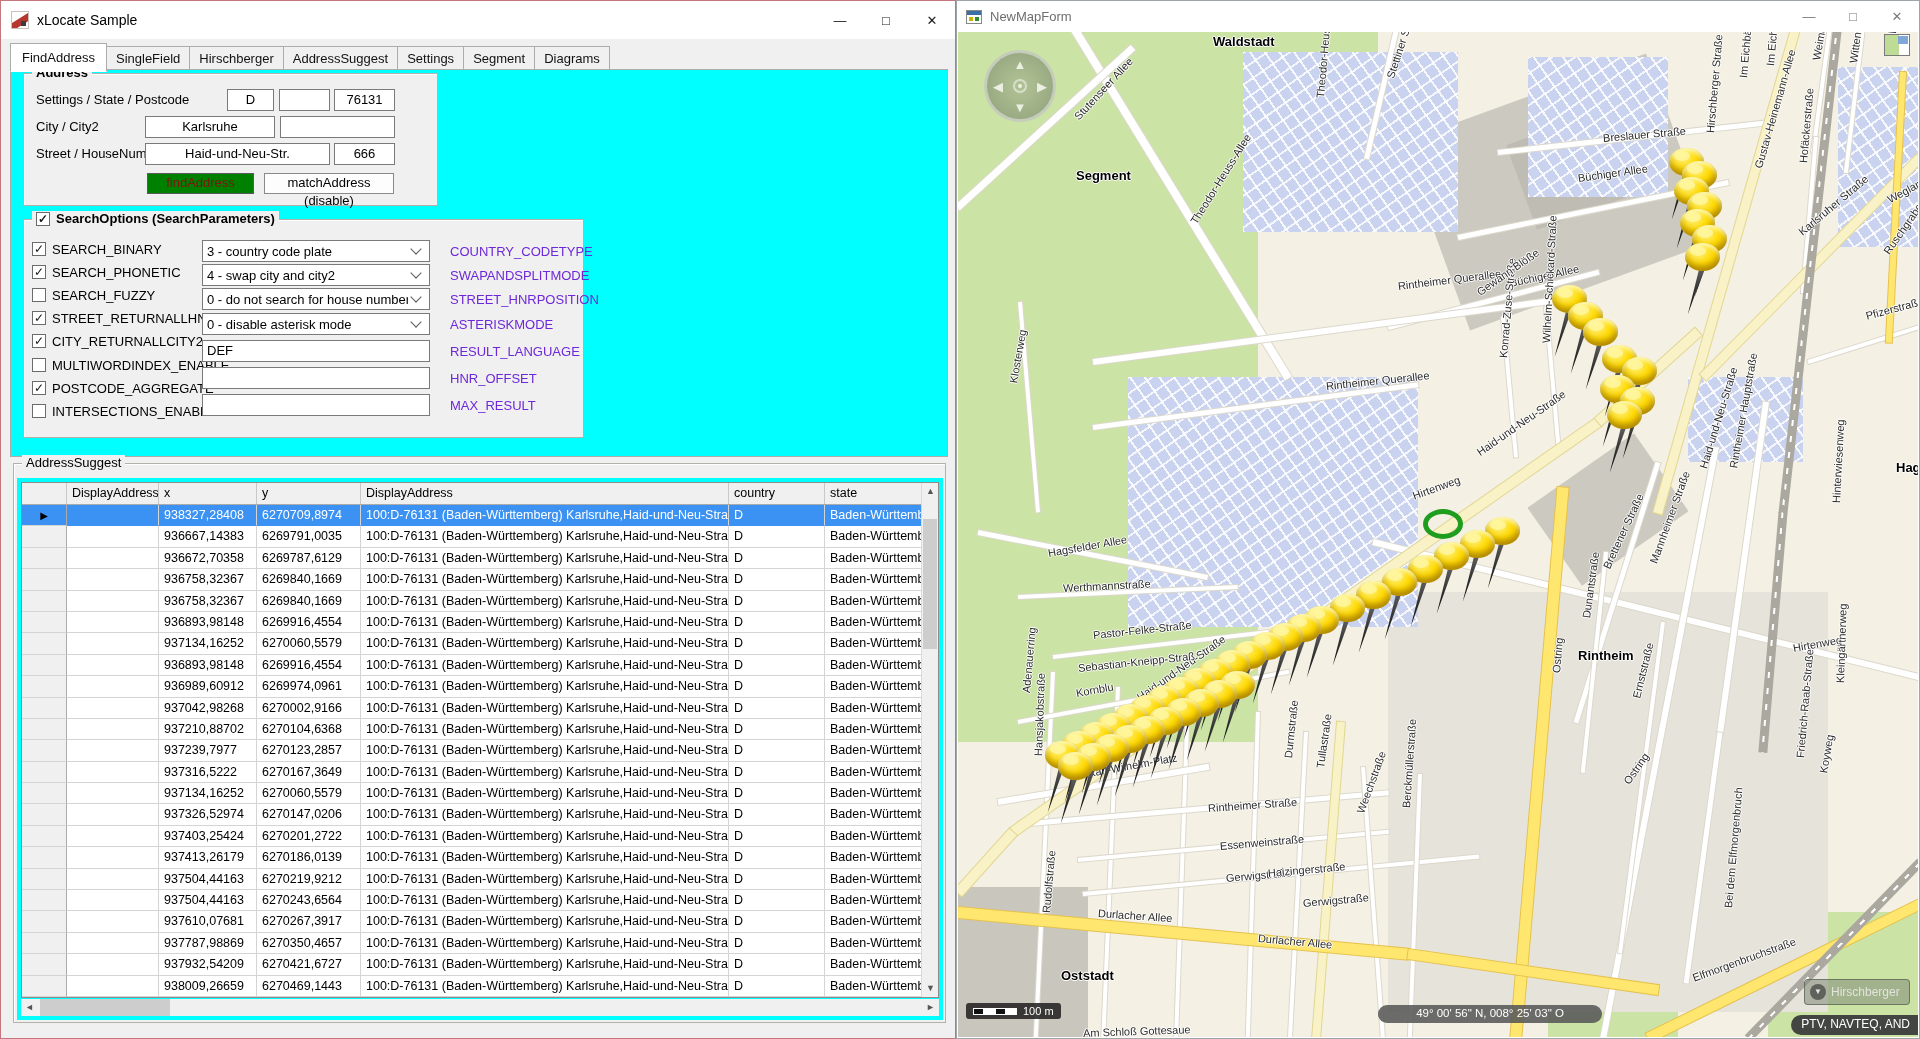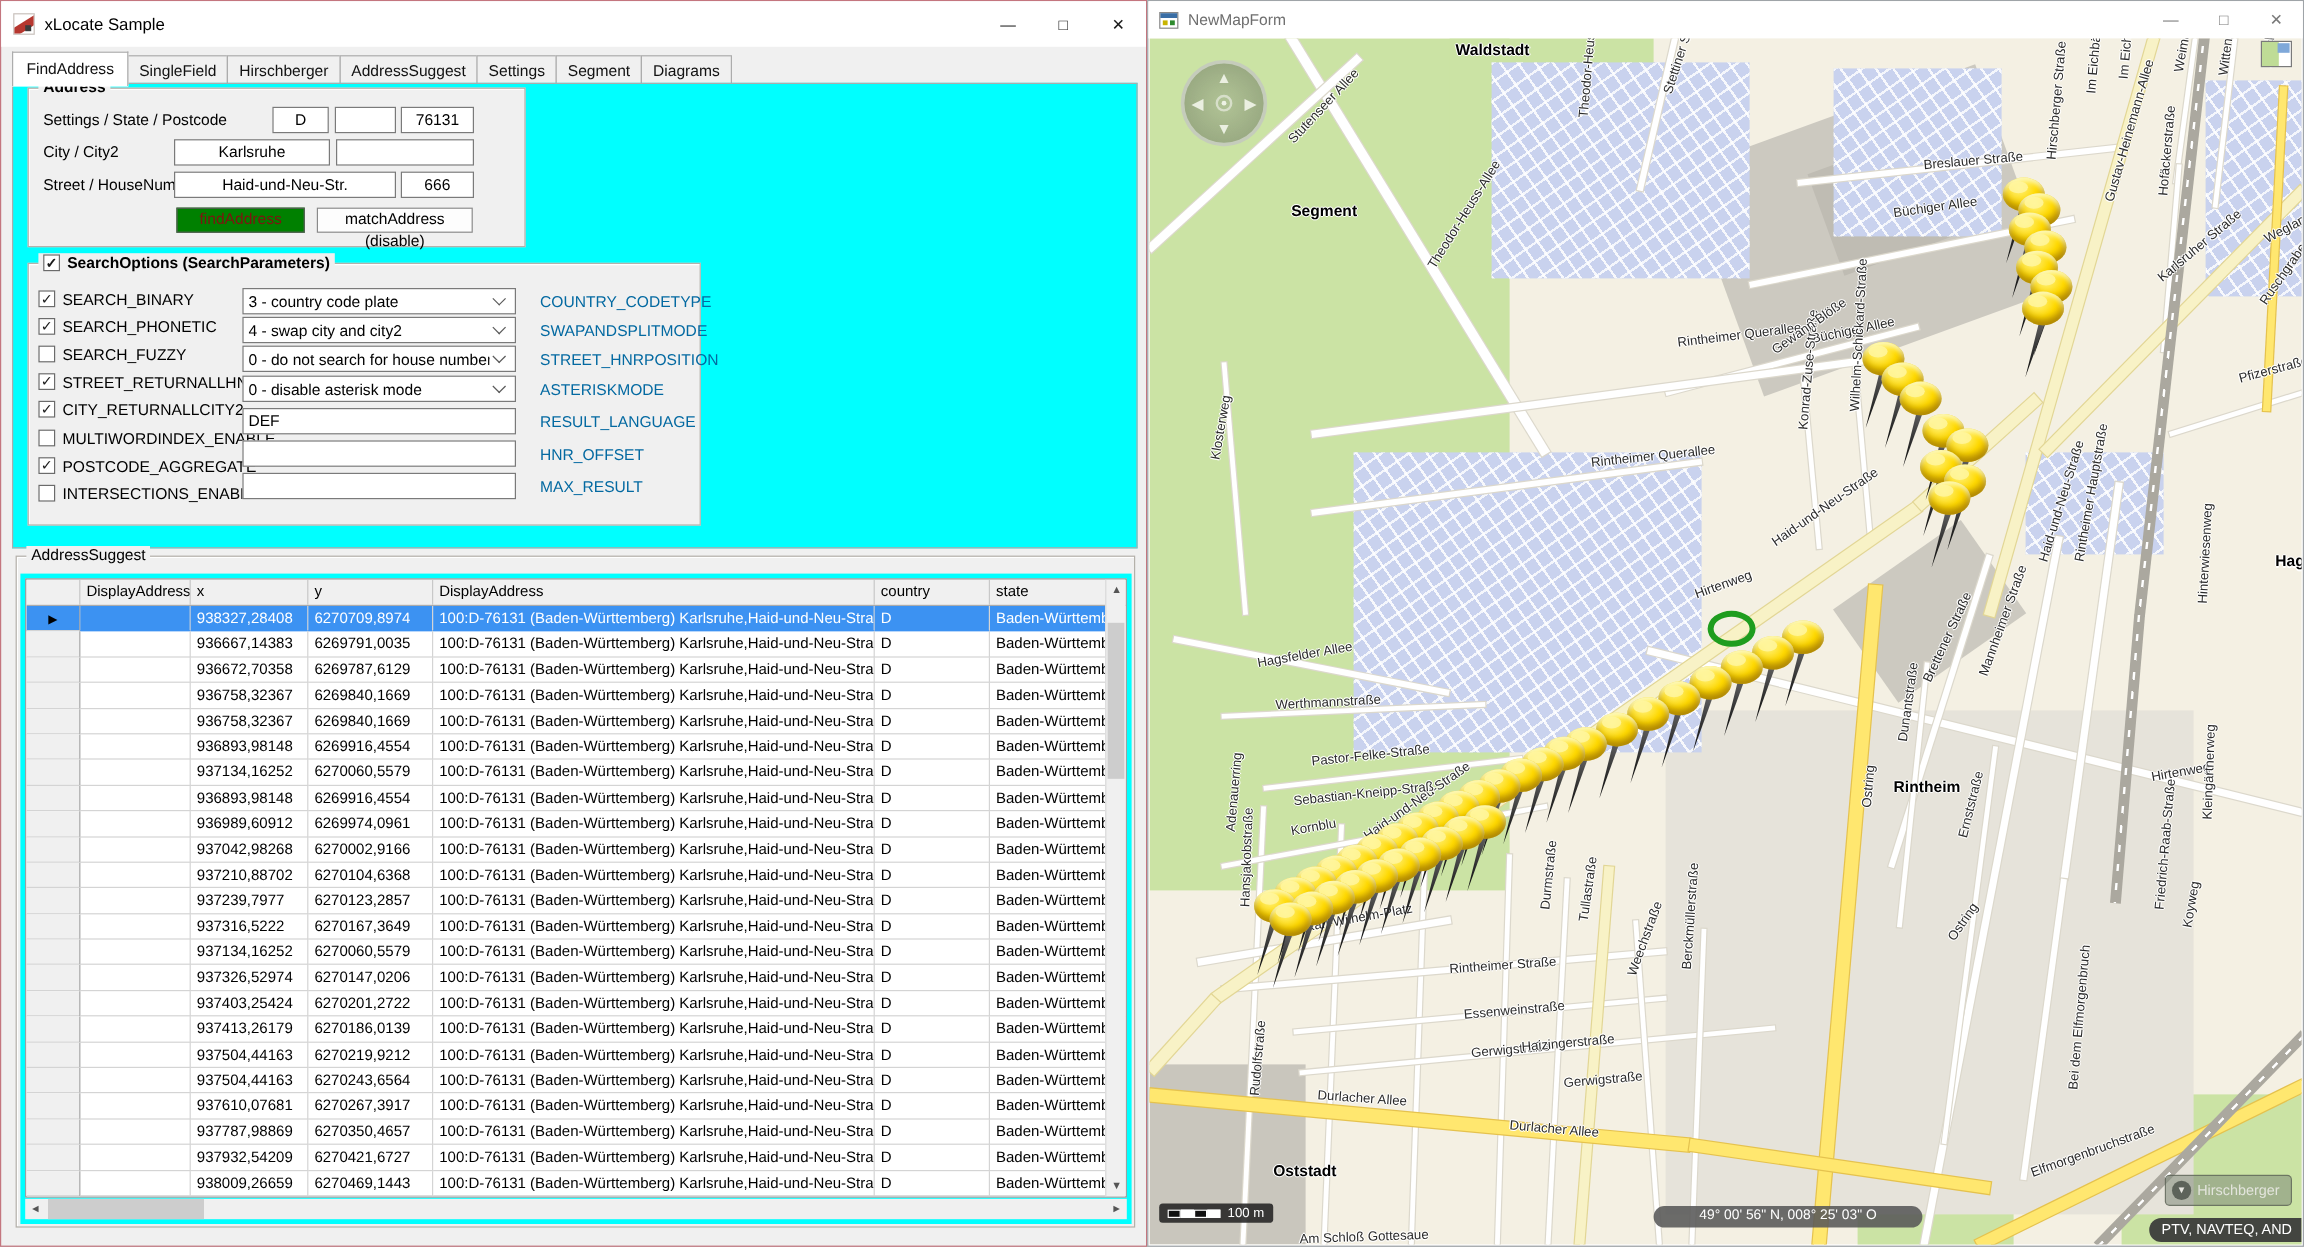--- a/index.html
+++ b/index.html
@@ -59,21 +59,21 @@
         line-height:12px; text-align:center; color:#1a1a1a; flex:0 0 14px; }
   .opt-row { position:absolute; left:8px; display:flex; align-items:center; height:18px; }
   .opt-row span { font-size:13px; margin-left:6px; white-space:nowrap; }
   .combo { position:absolute; background:#fff; border:1px solid #7A7A7A; height:22px;
            display:flex; align-items:center; font-size:13px; }
   .combo .val { margin-left:4px; flex:1 1 auto; white-space:nowrap; overflow:hidden; }
   .combo .chev { width:8px; height:8px; border-right:1.6px solid #5a5a5a; border-bottom:1.6px solid #5a5a5a;
                  transform:rotate(45deg); margin:-4px 9px 0 4px; flex:0 0 8px; }
   .ptb { position:absolute; background:#fff; border:1px solid #7A7A7A; height:22px; font-size:13px;
          line-height:20px; padding-left:4px; color:#000; }
-  .param-label { position:absolute; font-size:13px; color:#0369a1; white-space:nowrap; }
+  .param-label { position:absolute; font-size:13px; color:#6d28d9; white-space:nowrap; }
 
   
   #cyan-inset { position:absolute; left:3px; top:14px; width:926px; height:542px; background:#00FFFF; }
   #grid { position:absolute; left:4px; top:4px; width:918px; height:516px; background:#fff;
           border:1px solid #8C8C8C; overflow:hidden; font-size:12.5px; }
   .g-head { display:flex; height:22px; background:#F0F0F0; border-bottom:1px solid #ABABAB; }
   .g-hcell { border-right:1px solid #C8C8C8; padding:3px 0 0 5px; color:#000; white-space:nowrap; overflow:hidden; }
   .g-row { display:flex; height:21.4px; background:#fff; }
   .g-cell { border-right:1px solid #D4D4D4; border-bottom:1px solid #D4D4D4; padding:3px 0 0 5px;
             white-space:nowrap; overflow:hidden; color:#000; }

